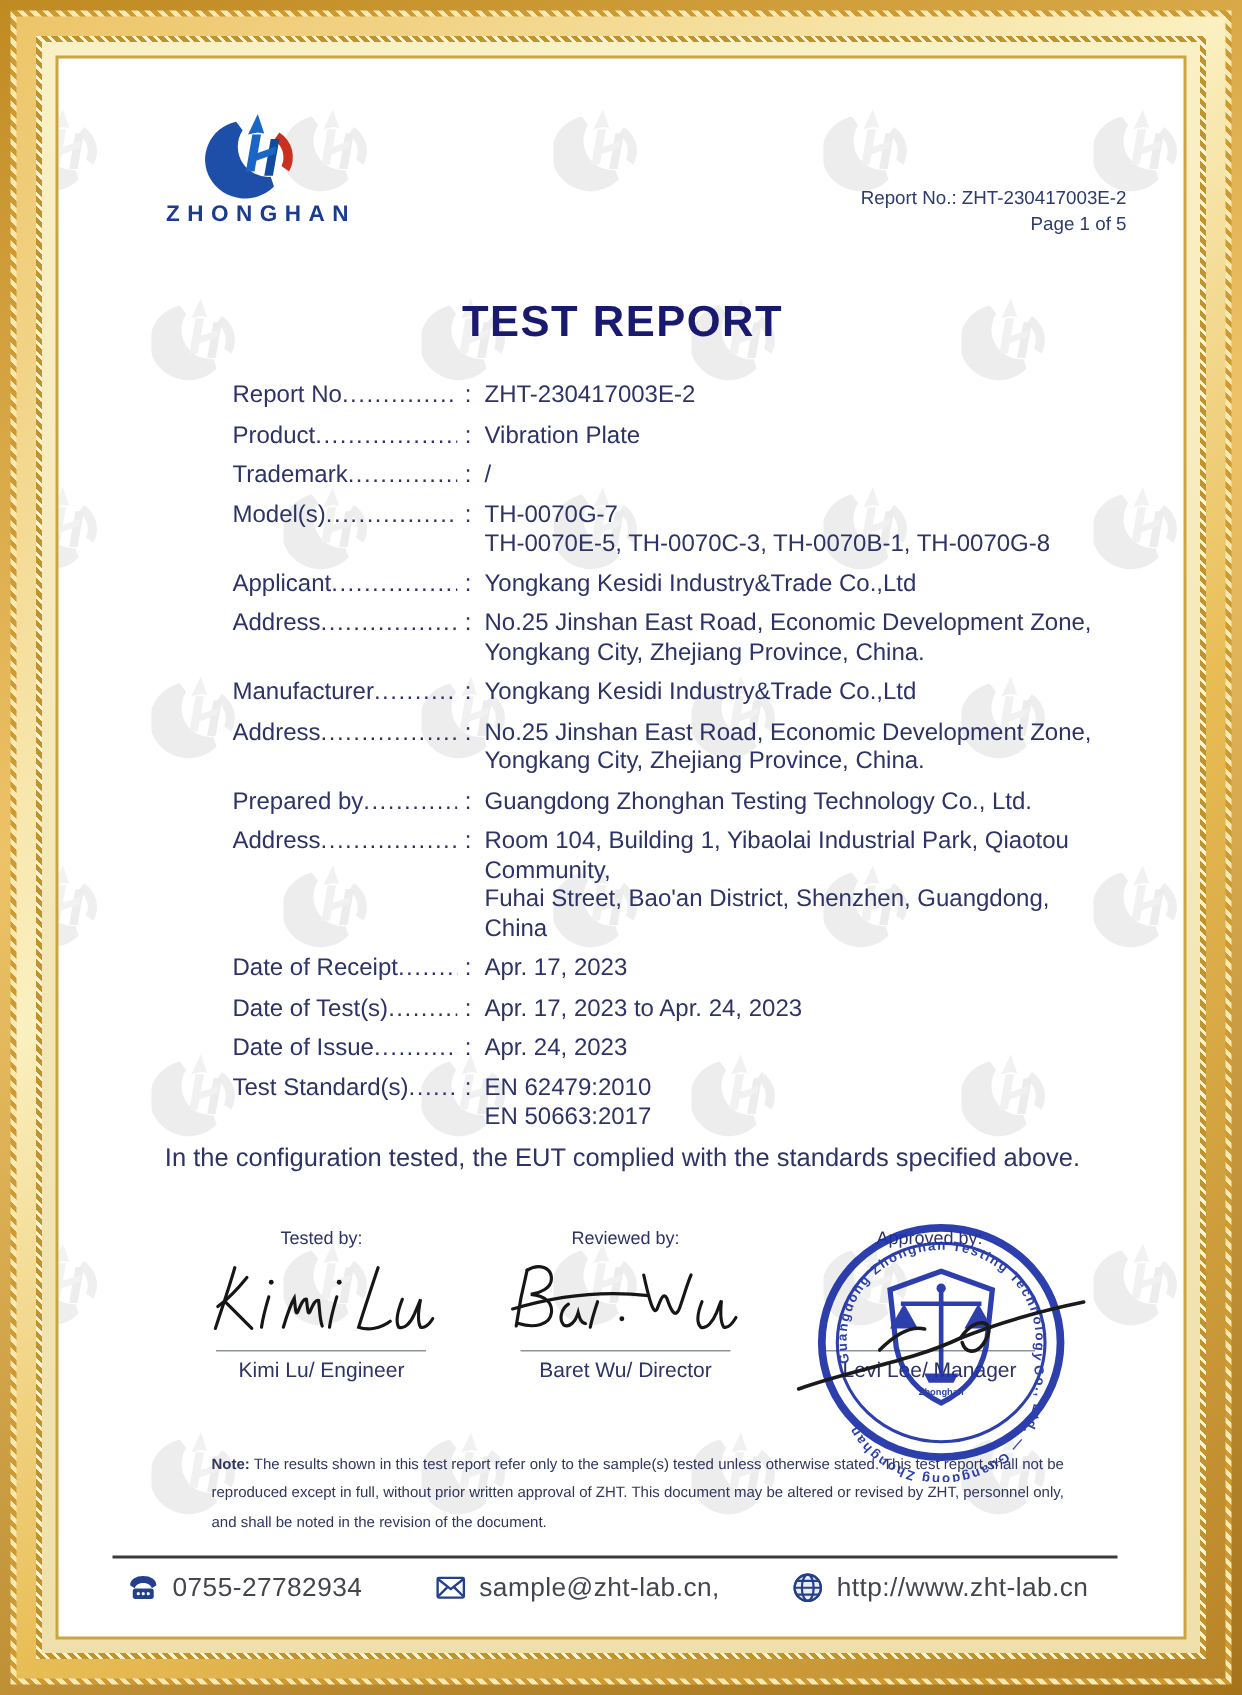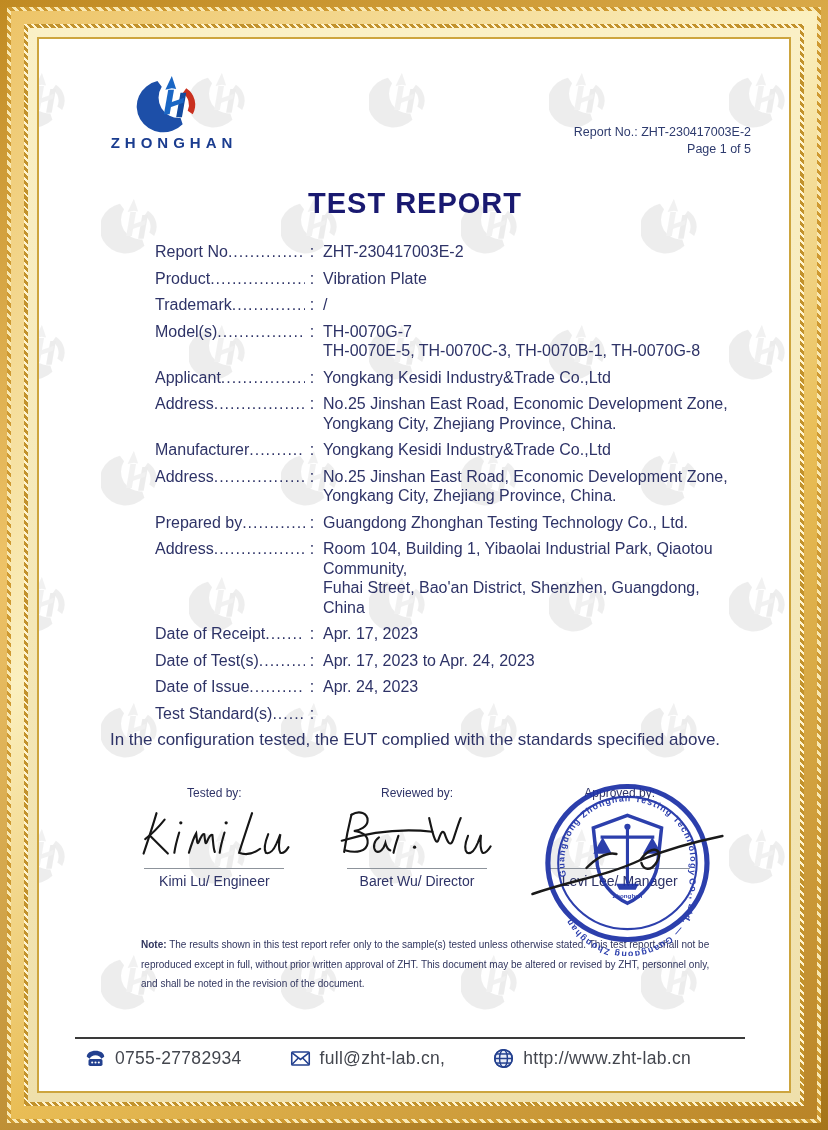--- a/index.html
+++ b/index.html
@@ -30,21 +30,21 @@
 
   
   .header-row { display:flex; justify-content:space-between; align-items:flex-start; height:100px; }
   .logo-block { margin-left:20px; text-align:center; width:150px; }
   .logo-svg { width:86px; height:62px; display:block; margin:2px auto 0; }
   .brand-name { font-size:15px; font-weight:bold; letter-spacing:5px; color:#1a3c8f; margin-top:1px; }
   .report-info { text-align:right; margin-top:55px; font-size:12.5px; line-height:17px; color:#2e3b6e; }
 
   
   .title { text-align:center; font-size:29px; font-weight:bold; letter-spacing:1px;
-           color:#191970; margin:18px 0 22px; }
+           color:#191970; margin:30px 0 22px; }
 
   
   .fields { margin-left:76px; margin-right:6px; font-size:16px; }
   .field-row { display:flex; align-items:flex-start; margin-bottom:7px; line-height:19.5px; }
   .f-label { width:150px; flex:0 0 150px; display:flex; overflow:hidden; white-space:nowrap; }
   .f-leader { flex:1 1 auto; overflow:hidden; }
   .f-leader::after { content:"............................................................"; letter-spacing:1px; }
   .f-colon { flex:0 0 14px; text-align:center; }
   .f-value { flex:1 1 auto; padding-left:4px; white-space:pre-line; }
 
@@ -519,20 +519,22 @@
                       </span>
               <span class="f-colon">:</span>
               <span class="f-value">Apr. 24, 2023</span>
             </div>
             <div class="field-row">
               <span class="f-label">
                         <span>Test Standard(s)</span>
                         <span class="f-leader"></span>
                       </span>
               <span class="f-colon">:</span>
+              <span class="f-value">EN 62479:2010
+EN 50663:2017</span>
             </div>
           </div>
 
           <div class="compliance">In the configuration tested, the EUT complied with the standards specified above.</div>
 
           <div class="signatures">
 
             <div class="sig-col">
               <div class="sig-role">Tested by:</div>
               <svg class="sig-script" viewBox="0 0 210 70" fill="none" stroke="#161616" stroke-width="2.6" stroke-linecap="round">
@@ -617,21 +619,21 @@
                 <circle cx="15.8" cy="16.5" r="1.2" fill="#ffffff"></circle>
               </svg>
               <span>0755-27782934</span>
             </div>
             <div class="footer-item">
               <svg class="f-icon" viewBox="0 0 24 24" fill="none" stroke="#23408f" stroke-width="1.8">
                 <rect x="2" y="4.5" width="20" height="15" rx="1"></rect>
                 <path d="M2.5,5.5 L12,13 L21.5,5.5"></path>
                 <path d="M2.5,18.5 L9.5,11.5 M21.5,18.5 L14.5,11.5"></path>
               </svg>
-              <span>full@zht-lab.cn,</span>
+              <span>sample@zht-lab.cn,</span>
             </div>
             <div class="footer-item">
               <svg class="f-icon" viewBox="0 0 24 24" fill="none" stroke="#23408f" stroke-width="1.7">
                 <circle cx="12" cy="12" r="10" fill="#e8edf8"></circle>
                 <circle cx="12" cy="12" r="10"></circle>
                 <ellipse cx="12" cy="12" rx="4.5" ry="10"></ellipse>
                 <line x1="2" y1="12" x2="22" y2="12"></line>
                 <line x1="3.3" y1="6.8" x2="20.7" y2="6.8"></line>
                 <line x1="3.3" y1="17.2" x2="20.7" y2="17.2"></line>
               </svg>

